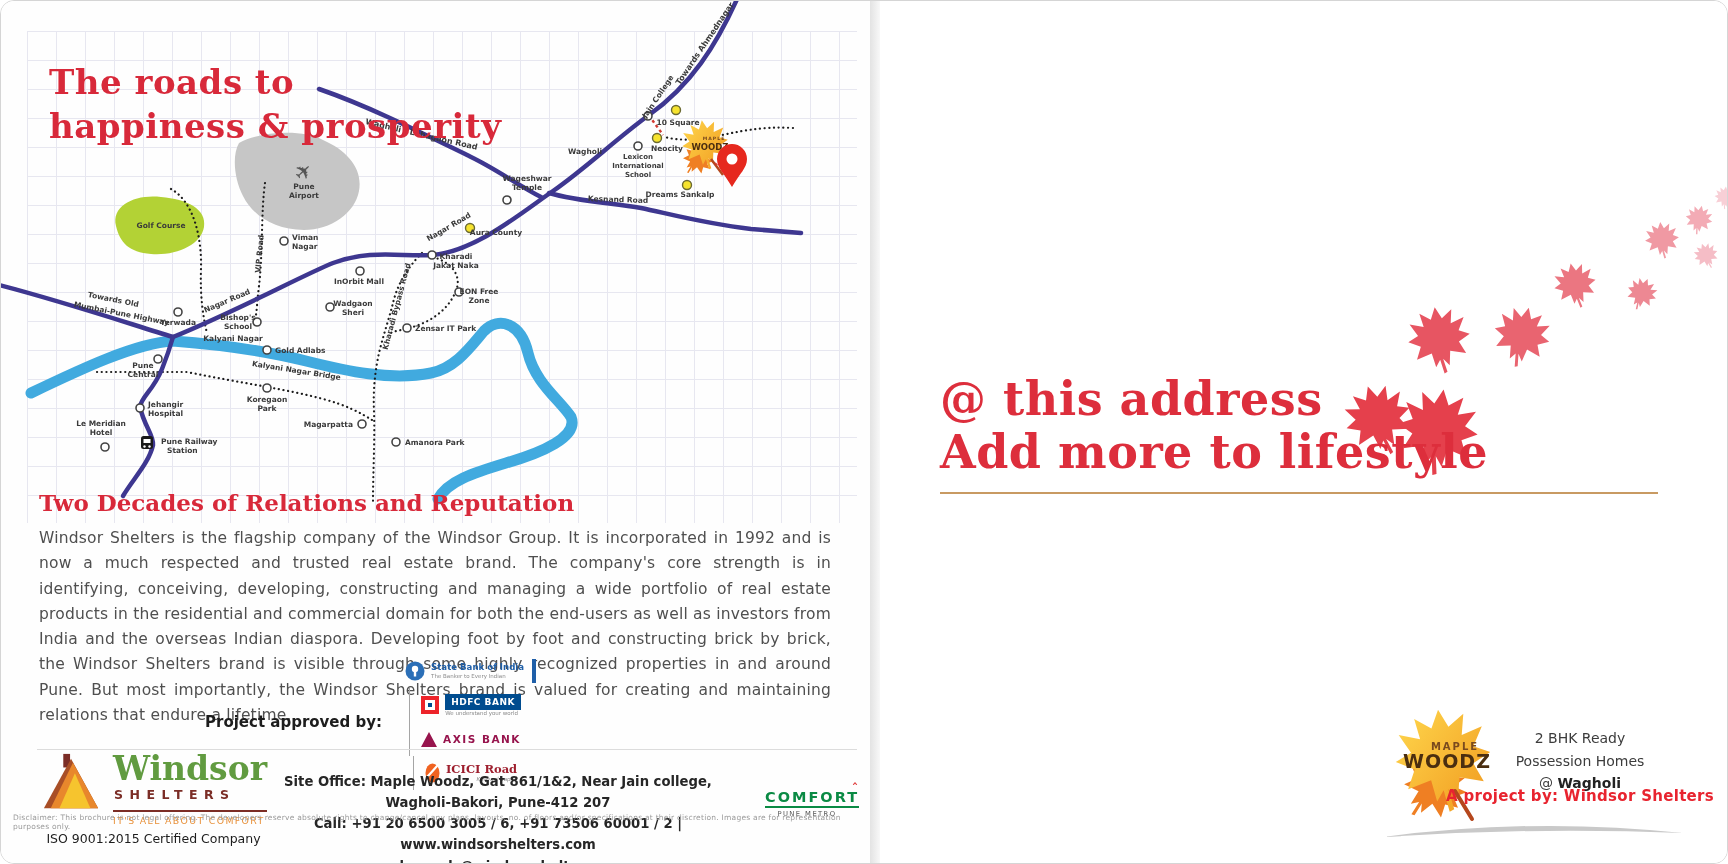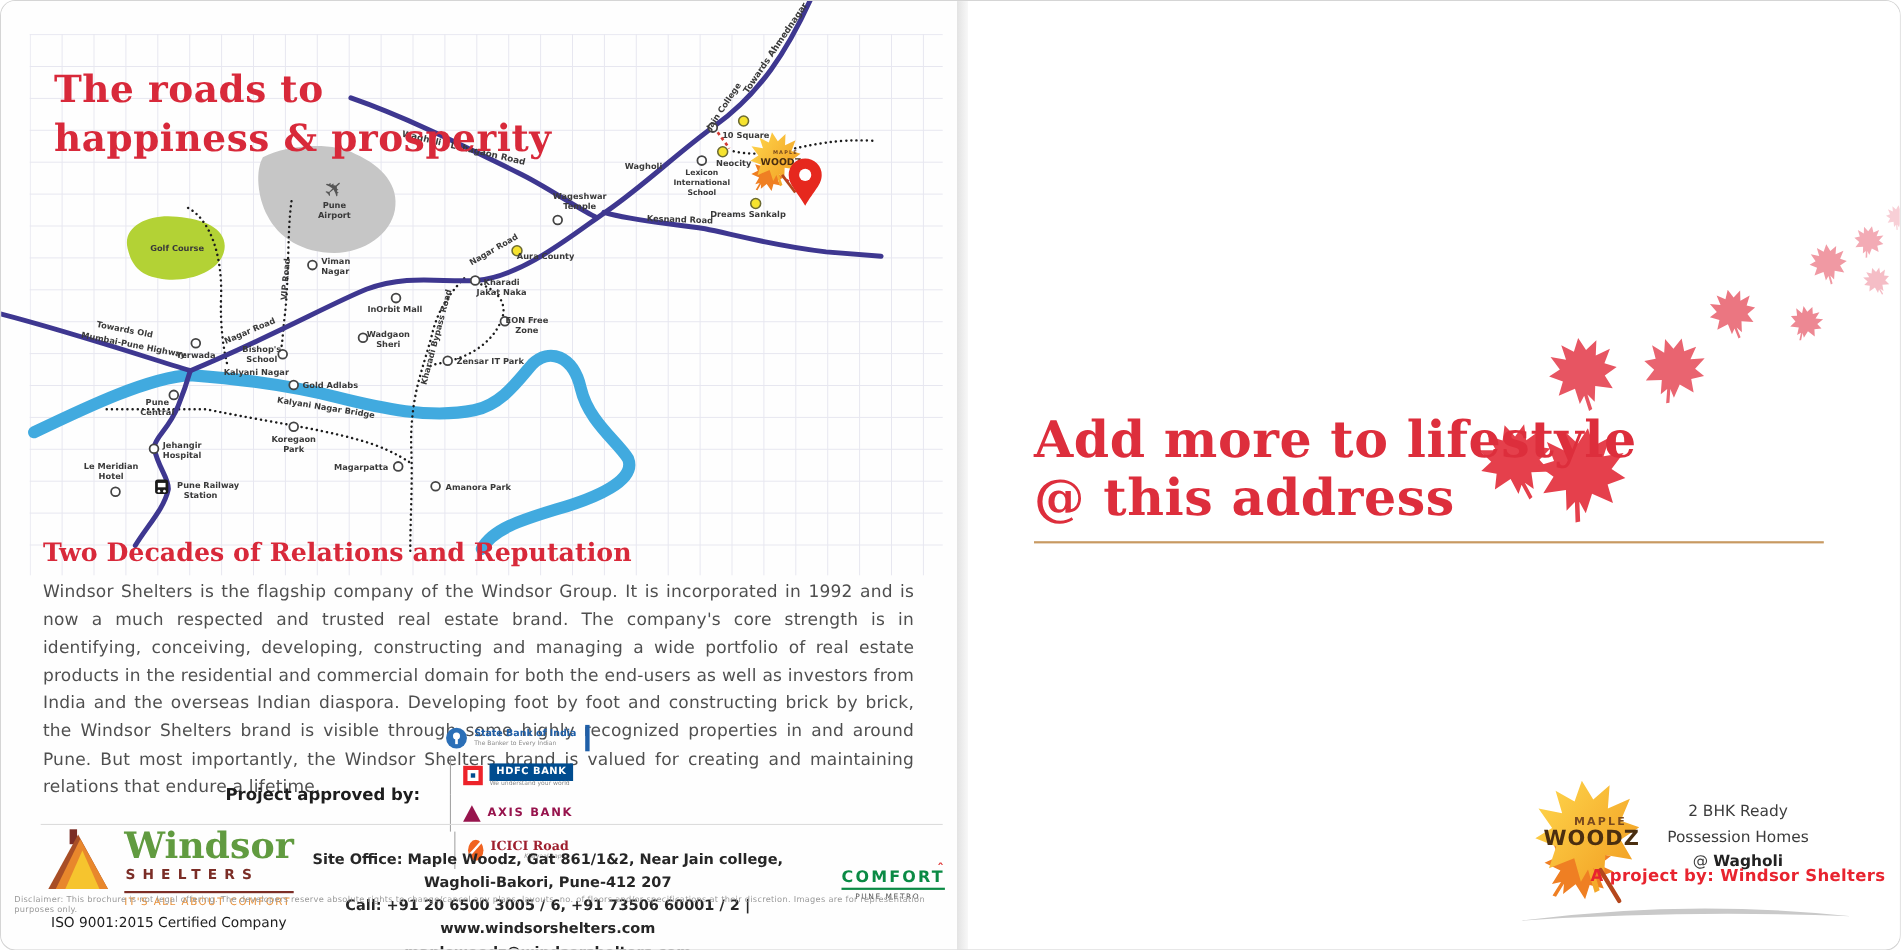--- a/index.html
+++ b/index.html
@@ -309,22 +309,22 @@
           <path d="M0,-50 L9,-31 L26,-43 L22,-21 L44,-28 L33,-8 L50,0 L31,10 L40,30 L15,23 L11,46 L2,34 L6,56 L1,58 L-3,35 L-11,46 L-15,23 L-40,30 L-31,10 L-50,0 L-33,-8 L-44,-28 L-22,-21 L-26,-43 L-9,-31 Z" transform="translate(695 283) rotate(-12) scale(0.42)" fill="#eb7681"></path>
           <path d="M0,-50 L9,-31 L26,-43 L22,-21 L44,-28 L33,-8 L50,0 L31,10 L40,30 L15,23 L11,46 L2,34 L6,56 L1,58 L-3,35 L-11,46 L-15,23 L-40,30 L-31,10 L-50,0 L-33,-8 L-44,-28 L-22,-21 L-26,-43 L-9,-31 Z" transform="translate(762 292) rotate(22) scale(0.3)" fill="#ed8893"></path>
           <path d="M0,-50 L9,-31 L26,-43 L22,-21 L44,-28 L33,-8 L50,0 L31,10 L40,30 L15,23 L11,46 L2,34 L6,56 L1,58 L-3,35 L-11,46 L-15,23 L-40,30 L-31,10 L-50,0 L-33,-8 L-44,-28 L-22,-21 L-26,-43 L-9,-31 Z" transform="translate(782 238) rotate(-6) scale(0.34)" fill="#f099a3"></path>
           <path d="M0,-50 L9,-31 L26,-43 L22,-21 L44,-28 L33,-8 L50,0 L31,10 L40,30 L15,23 L11,46 L2,34 L6,56 L1,58 L-3,35 L-11,46 L-15,23 L-40,30 L-31,10 L-50,0 L-33,-8 L-44,-28 L-22,-21 L-26,-43 L-9,-31 Z" transform="translate(819 218) rotate(12) scale(0.27)" fill="#f3abb5"></path>
           <path d="M0,-50 L9,-31 L26,-43 L22,-21 L44,-28 L33,-8 L50,0 L31,10 L40,30 L15,23 L11,46 L2,34 L6,56 L1,58 L-3,35 L-11,46 L-15,23 L-40,30 L-31,10 L-50,0 L-33,-8 L-44,-28 L-22,-21 L-26,-43 L-9,-31 Z" transform="translate(826 254) rotate(-20) scale(0.24)" fill="#f5bdc6"></path>
           <path d="M0,-50 L9,-31 L26,-43 L22,-21 L44,-28 L33,-8 L50,0 L31,10 L40,30 L15,23 L11,46 L2,34 L6,56 L1,58 L-3,35 L-11,46 L-15,23 L-40,30 L-31,10 L-50,0 L-33,-8 L-44,-28 L-22,-21 L-26,-43 L-9,-31 Z" transform="translate(845 196) rotate(5) scale(0.21)" fill="#f8cfd6"></path>
         </g>
     </svg>
 
     <div class="headline">
+      <div>@ this address</div>
       <div>Add more to lifestyle</div>
-      <div>@ this address</div>
     </div>
     <div class="headline-rule"></div>
 
     <svg id="project-logo" width="125" height="130" viewBox="0 0 125 130">
       <defs>
         <linearGradient id="gLeaf2" x1="0" y1="0" x2="1" y2="1">
           <stop offset="0" stop-color="#ffd84d"></stop>
             <stop offset="1" stop-color="#f0981e"></stop>
         </linearGradient>
       </defs>

